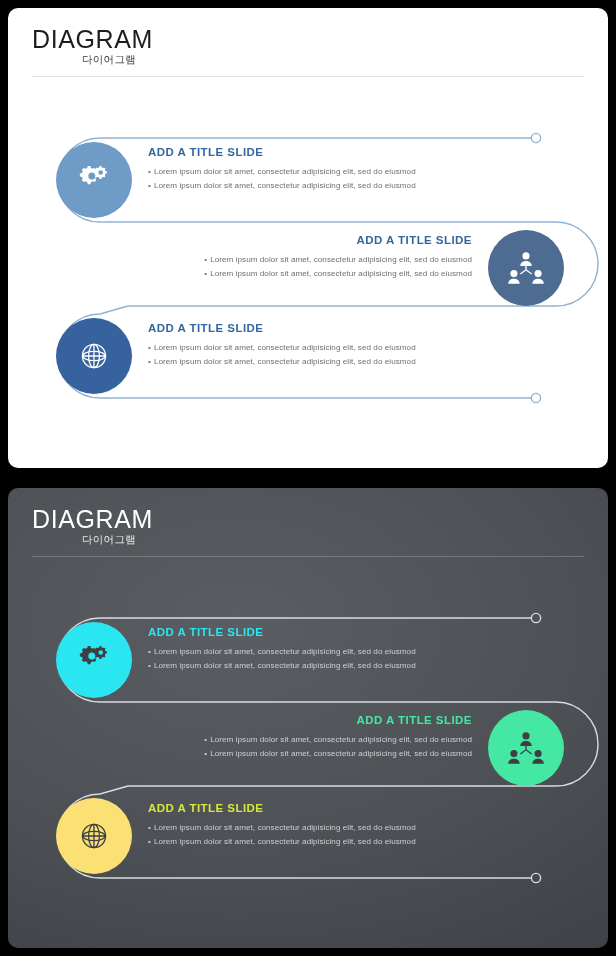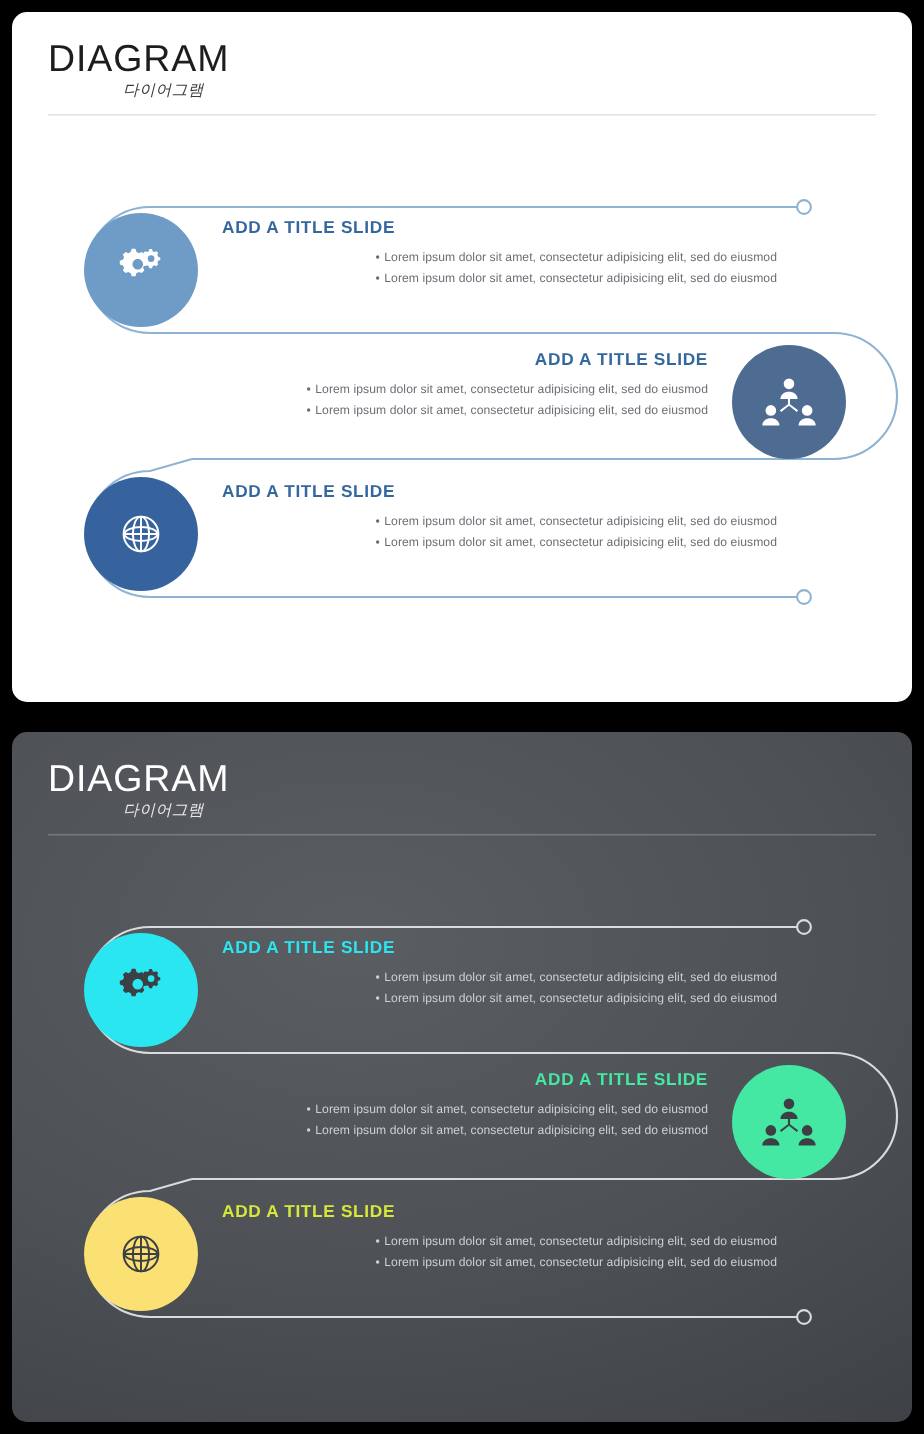--- a/index.html
+++ b/index.html
@@ -49,21 +49,20 @@
     font-size: 25px;
     font-weight: 400;
     letter-spacing: 0.6px;
     line-height: 1.05;
   }
   .hdr-sub {
     font-size: 10.5px;
     letter-spacing: 0.3px;
     margin-top: 1px;
     padding-left: 50px;
-    font-style: italic;
   }
   .hdr-rule {
     position: absolute;
     left: 24px;
     top: 68px;
     width: 552px;
     height: 1px;
   }
   .slide-light .hdr-title { color: #1d1d1d; }
   .slide-light .hdr-sub   { color: #3b3b3b; }
@@ -119,21 +118,21 @@
   }
   .copy-left  { left: 96px;  width: 370px; text-align: left; }
   .copy-right { right: 96px; width: 330px; text-align: right; }
 
   .ttl {
     font-size: 11.5px;
     font-weight: bold;
     letter-spacing: 0.45px;
     margin-bottom: 7px;
   }
-  .bullets { list-style: none; text-align: right; }
+  .bullets { list-style: none; }
   .bullets li {
     font-size: 8.1px;
     line-height: 13.5px;
     letter-spacing: 0.05px;
     white-space: nowrap;
   }
   .bullets li::before {
     content: "\2022";
     margin-right: 3px;
   }

